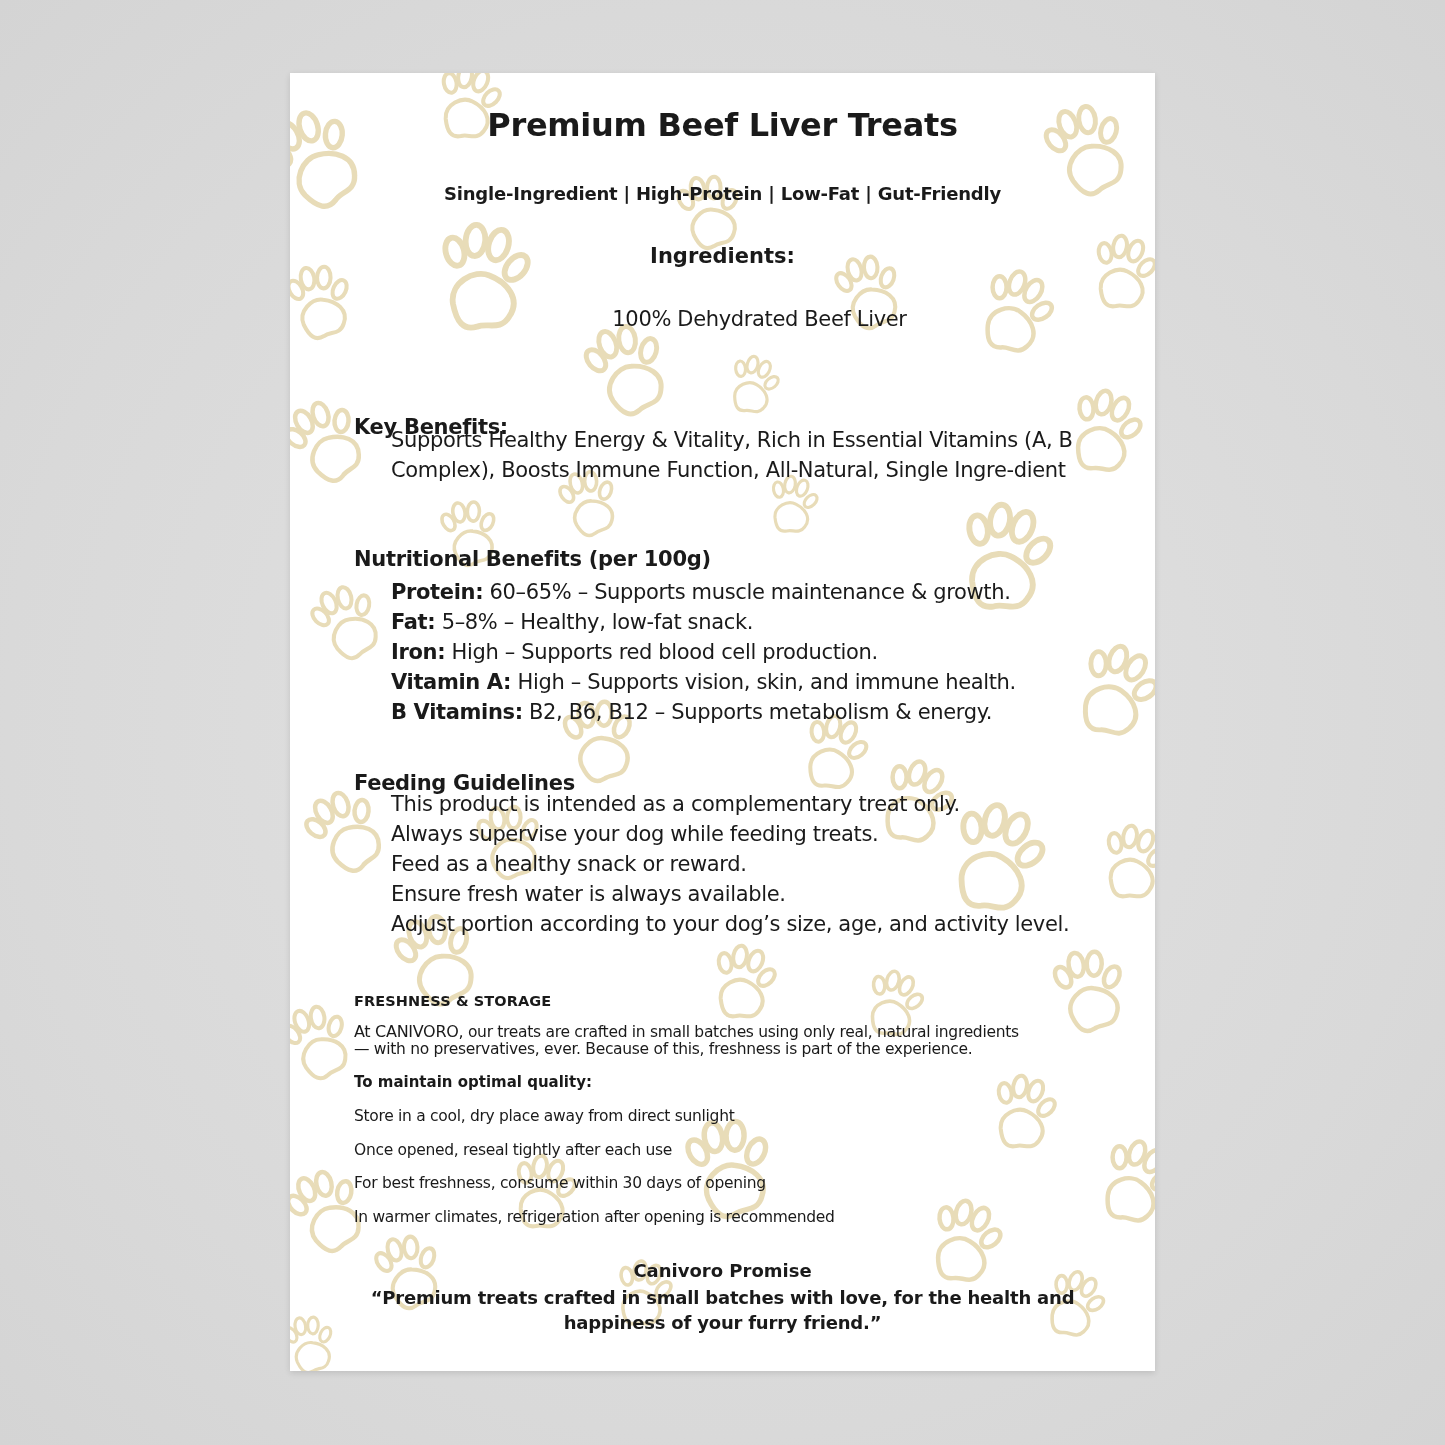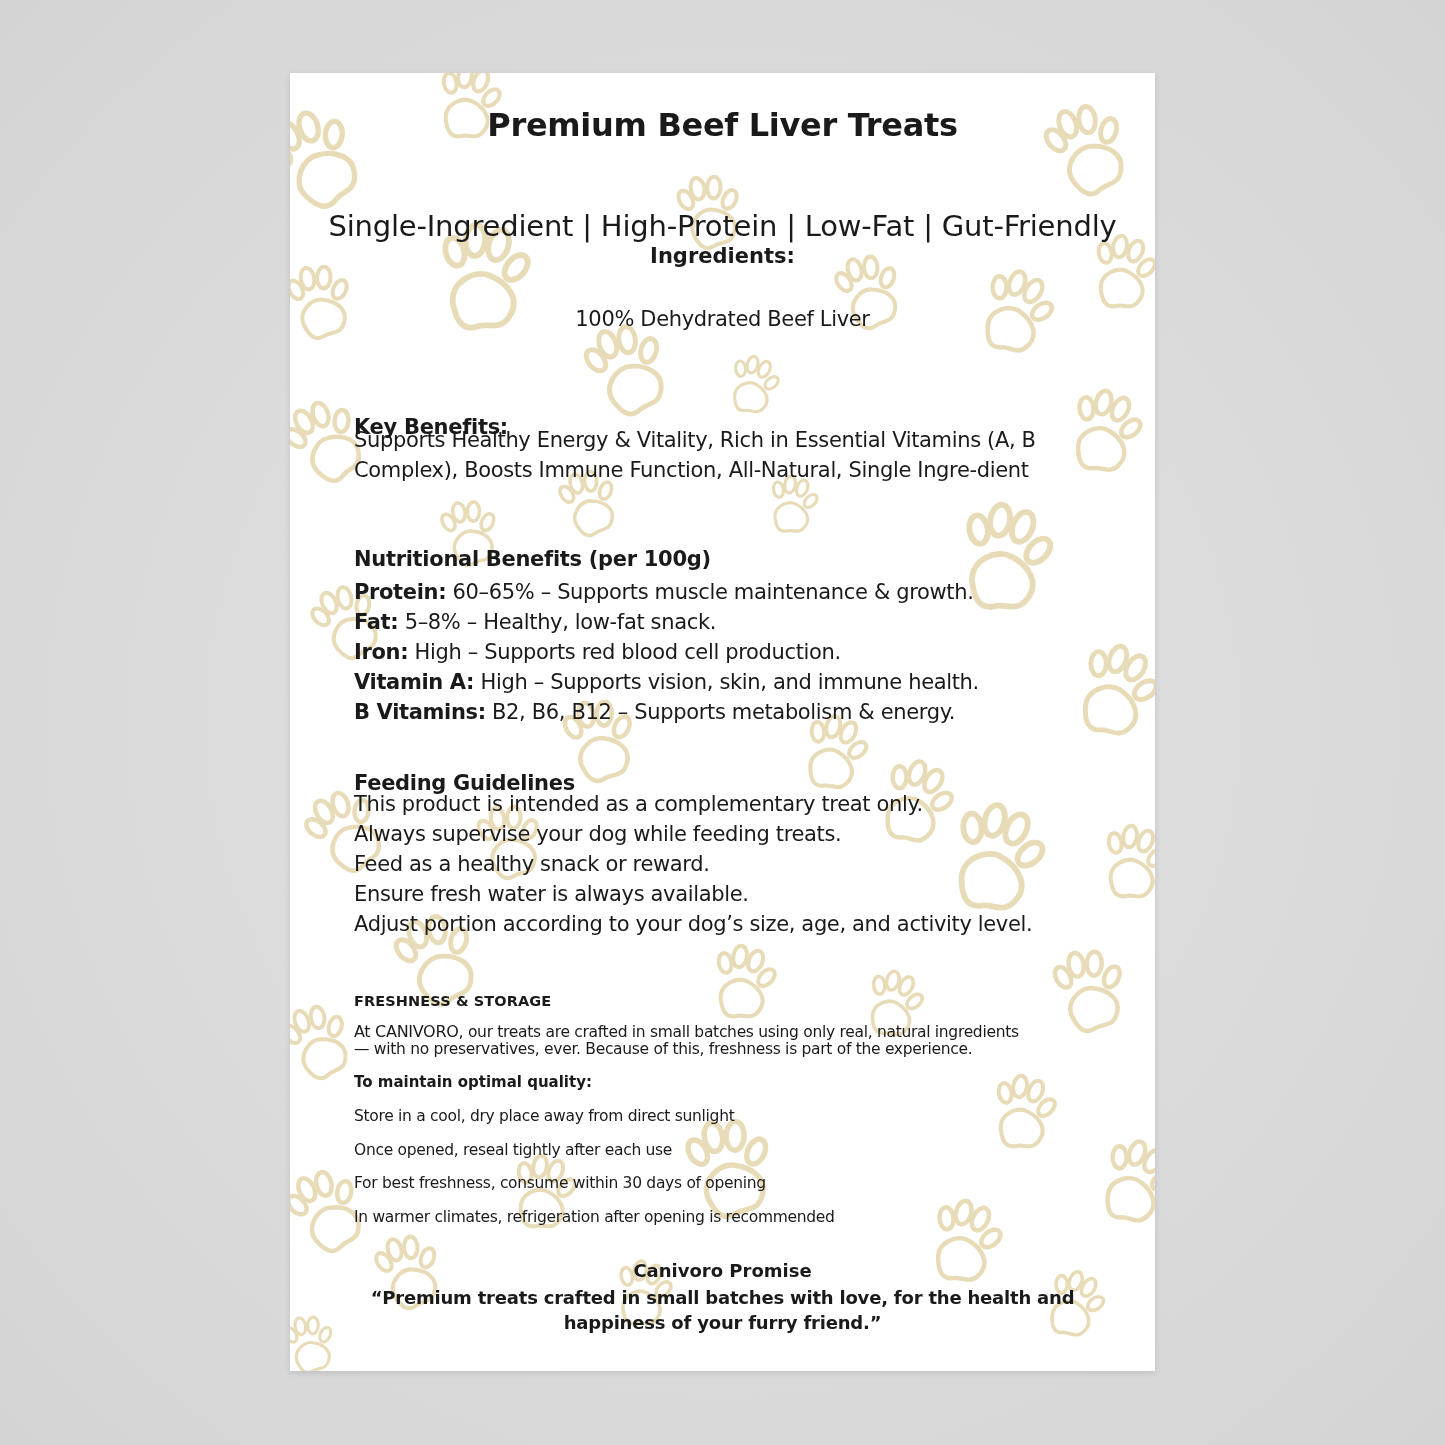--- a/index.html
+++ b/index.html
@@ -42,34 +42,34 @@
   .left { left: 64px; }
 
   .title {
     top: 33px;
     font-size: 32px;
     font-weight: bold;
     letter-spacing: -0.3px;
   }
   .tagline {
     top: 110px;
-    font-size: 29px;
-    font-weight: normal;
+    font-size: 18px;
+    font-weight: bold;
     letter-spacing: -0.2px;
-    margin-top: 26px;
   }
   .ing-heading {
     top: 171px;
     font-size: 21px;
     font-weight: bold;
   }
   .body-lg {
     font-size: 21px;
     letter-spacing: -0.35px;
     line-height: 30px;
+    padding-left: 37px;
   }
   .ing-line1 { top: 231px; }
   .ing-line2 { top: 262px; }
 
   .sec-heading {
     font-size: 21px;
     font-weight: bold;
     letter-spacing: -0.3px;
   }
   .kb-heading { top: 322px; margin-top: 20px; }

